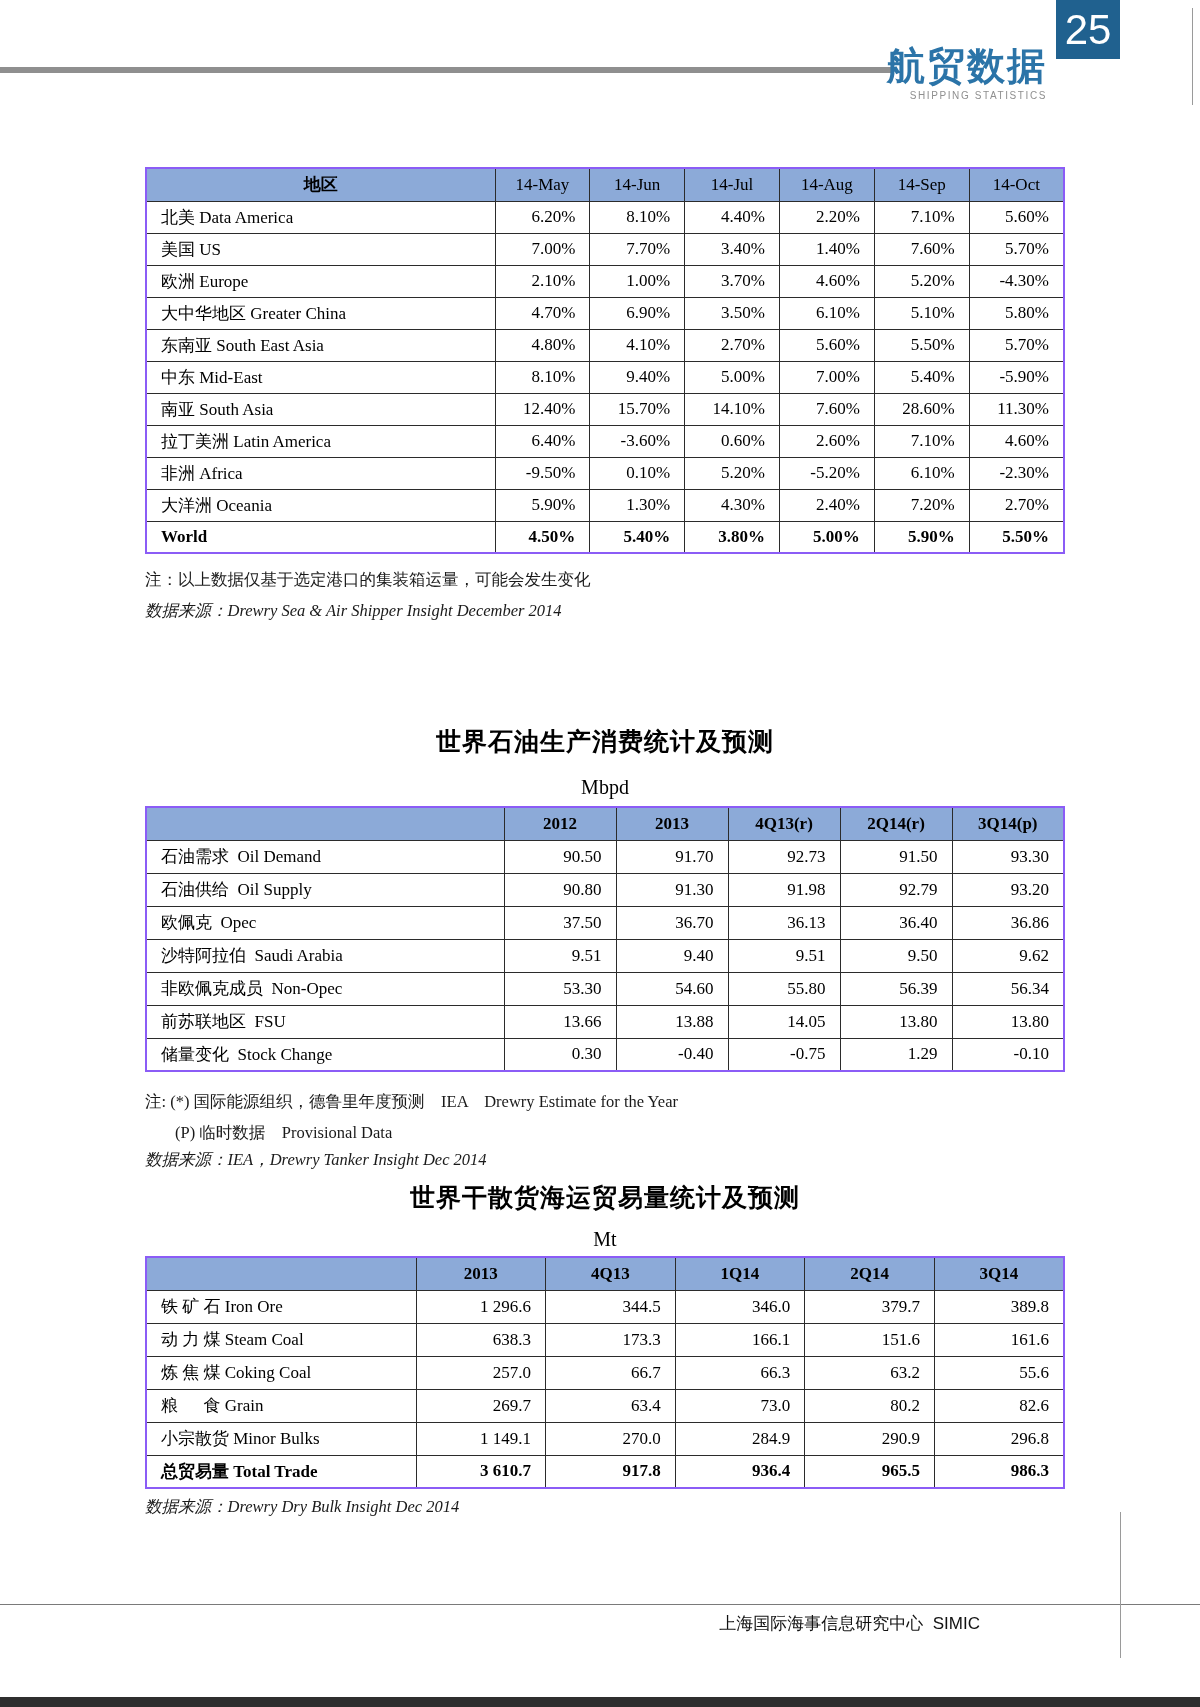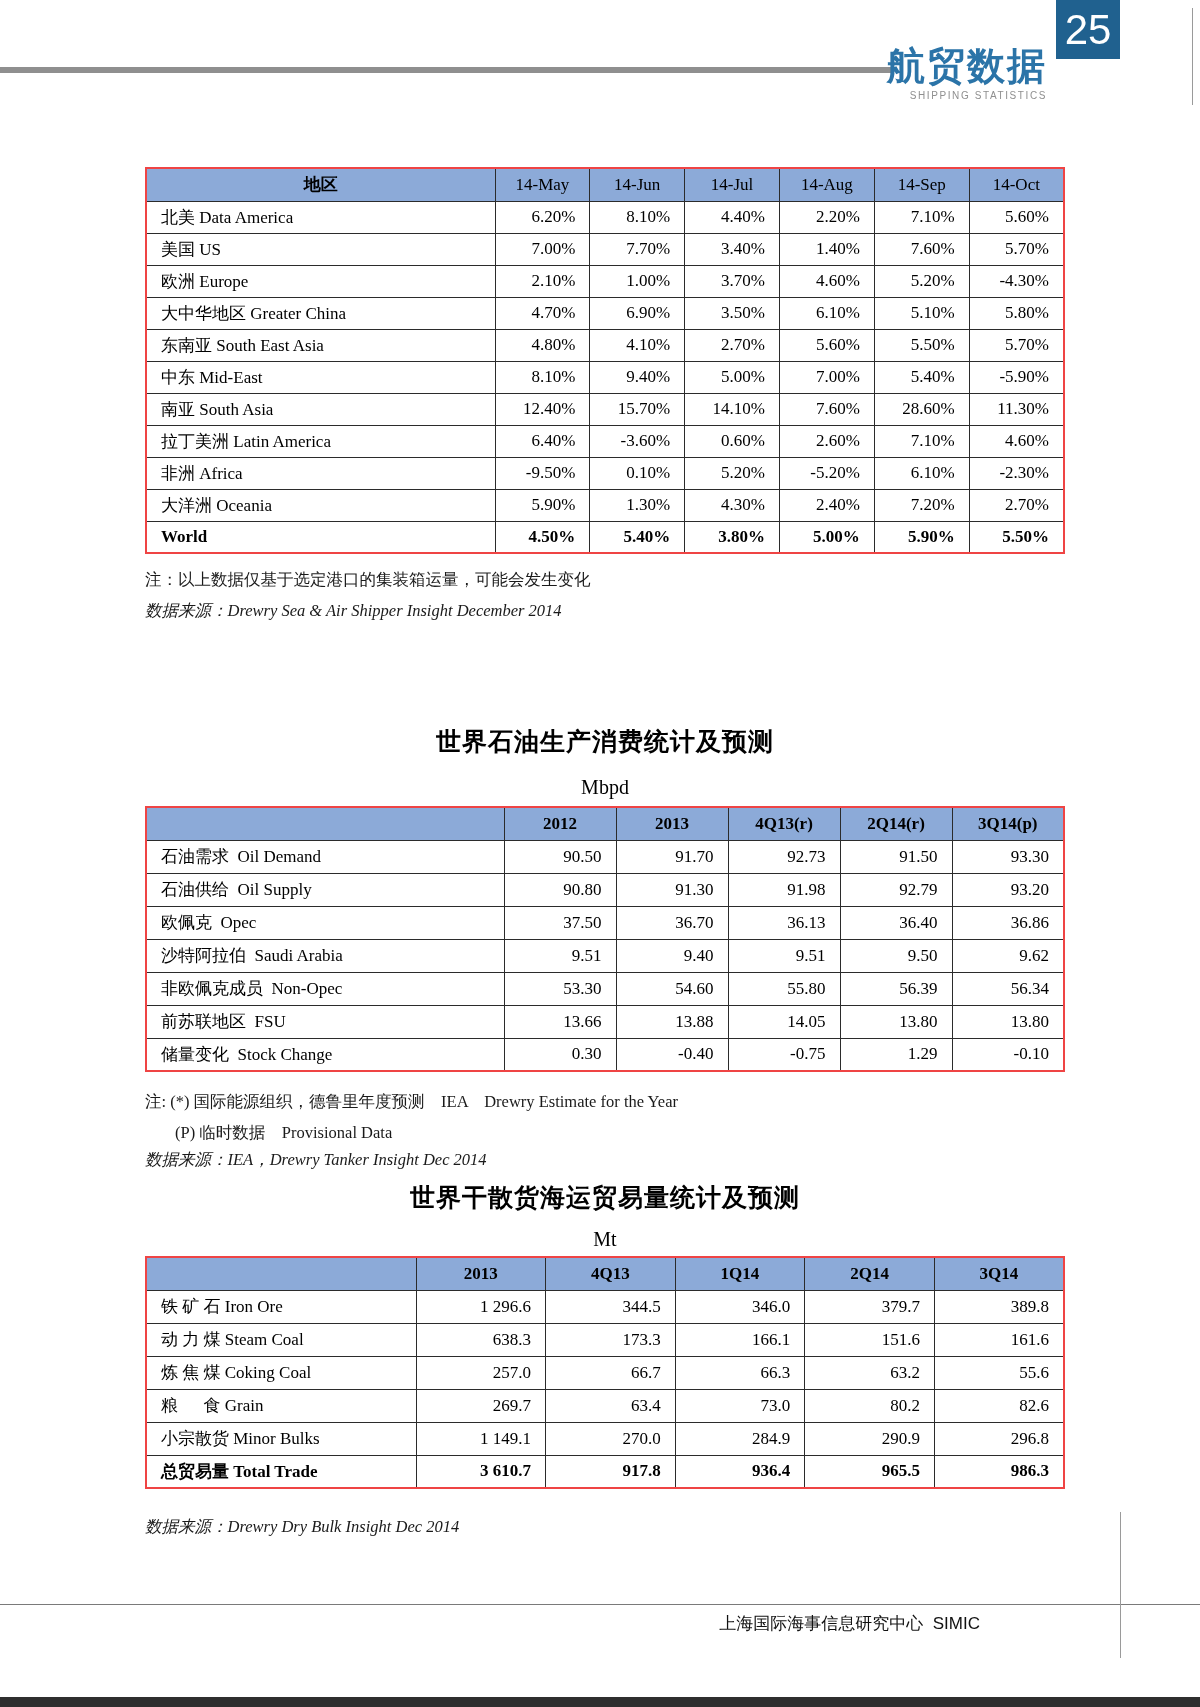--- a/index.html
+++ b/index.html
@@ -22,21 +22,21 @@
   
   .sec   { position:absolute; left:145px; width:920px; }
   .sec1  { top:150px; }
   .sec2  { top:724px; }
   .sec3  { top:1180px; }
   .tbl-title { font-size:25px; line-height:36px; font-weight:bold; text-align:center; letter-spacing:1px; color:#000; }
   .unit  { text-align:center; font-size:20px; line-height:22px; height:22px; padding-right:0; color:#000; }
   .sec2 .unit { margin-top:16px; }
   .sec3 .unit { margin-top:12px; }
 
-  table  { border-collapse:collapse; table-layout:fixed; width:920px; border:2px solid #ef4444;
+  table  { border-collapse:collapse; table-layout:fixed; width:920px; border:2px solid #8b5cf6;
            font-size:17px; color:#000;font-family:Liberation Serif, serif; }
   .sec1 table { margin-top:17px; }
   .sec2 table { margin-top:8px; }
   .sec3 table { margin-top:6px; }
   th,td  { border:1px solid #2b2b2b; }
   th     { background:#8caad8; font-weight:bold; height:33px; text-align:center; }
   .sec1 th { font-weight:normal; }
   .sec1 th:first-child { font-weight:bold; }
   .sec1 th:first-child, .sec1 td:first-child { width:349px; }
   .sec2 th:first-child, .sec2 td:first-child { width:358px; }
@@ -48,21 +48,21 @@
   tr.bold-row td { font-weight:bold; }
 
   .notes  { font-size:16.5px; }
   .sec1 .notes { margin-top:10px; }
   .sec2 .notes { margin-top:14px; }
   .notes div { line-height:31px; white-space:pre; }
   .notes div + div { padding-left:30px; }
   .source { font-style:italic; font-size:16.5px; line-height:24px; }
   .sec1 .source { margin-top:4px; }
   .sec2 .source { margin-top:0; }
-  .sec3 .source { margin-top:26px; }
+  .sec3 .source { margin-top:6px; }
 
   
   .ftr-rule  { position:absolute; left:0; top:1604px; width:1200px; height:1px; background:#7a7a7a; }
   .ftr-text  { position:absolute; left:0; top:1612px; width:980px; text-align:right;
                font-family:"Liberation Sans","DejaVu Sans",sans-serif; font-size:17px; color:#111; white-space:pre; }
   .ftr-vline { position:absolute; left:1120px; top:1512px; width:1px; height:146px; background:#9a9a9a; }
   .btm-bar   { position:absolute; left:0; top:1697px; width:1200px; height:10px; background:#2e2e2e; }
 </style>
 </head>
 <body>

